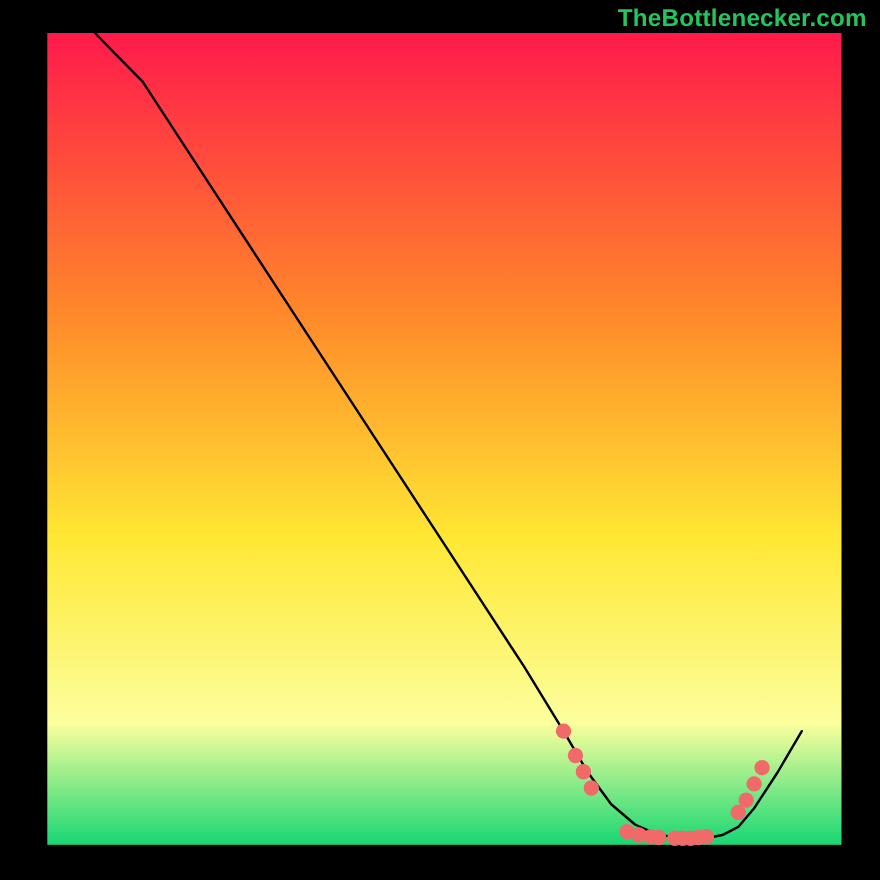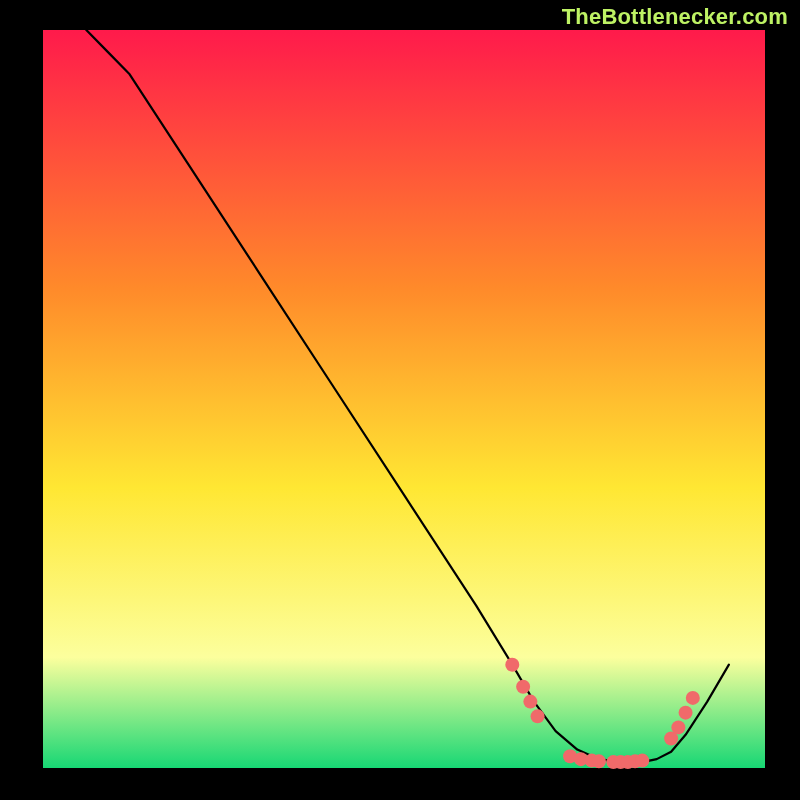--- a/index.html
+++ b/index.html
@@ -13,21 +13,21 @@
   }
   .chart-wrap {
     position: relative;
     width: 800px;
     height: 800px;
   }
   .watermark {
     position: absolute;
     top: 4px;
     right: 12px;
-    color: #bef264;
+    color: #22c55e;
     font-size: 22px;
     font-weight: 600;
     letter-spacing: 0.2px;
     z-index: 5;
     user-select: none;
   }
   svg {
     position: absolute;
     left: 0;
     top: 0;

